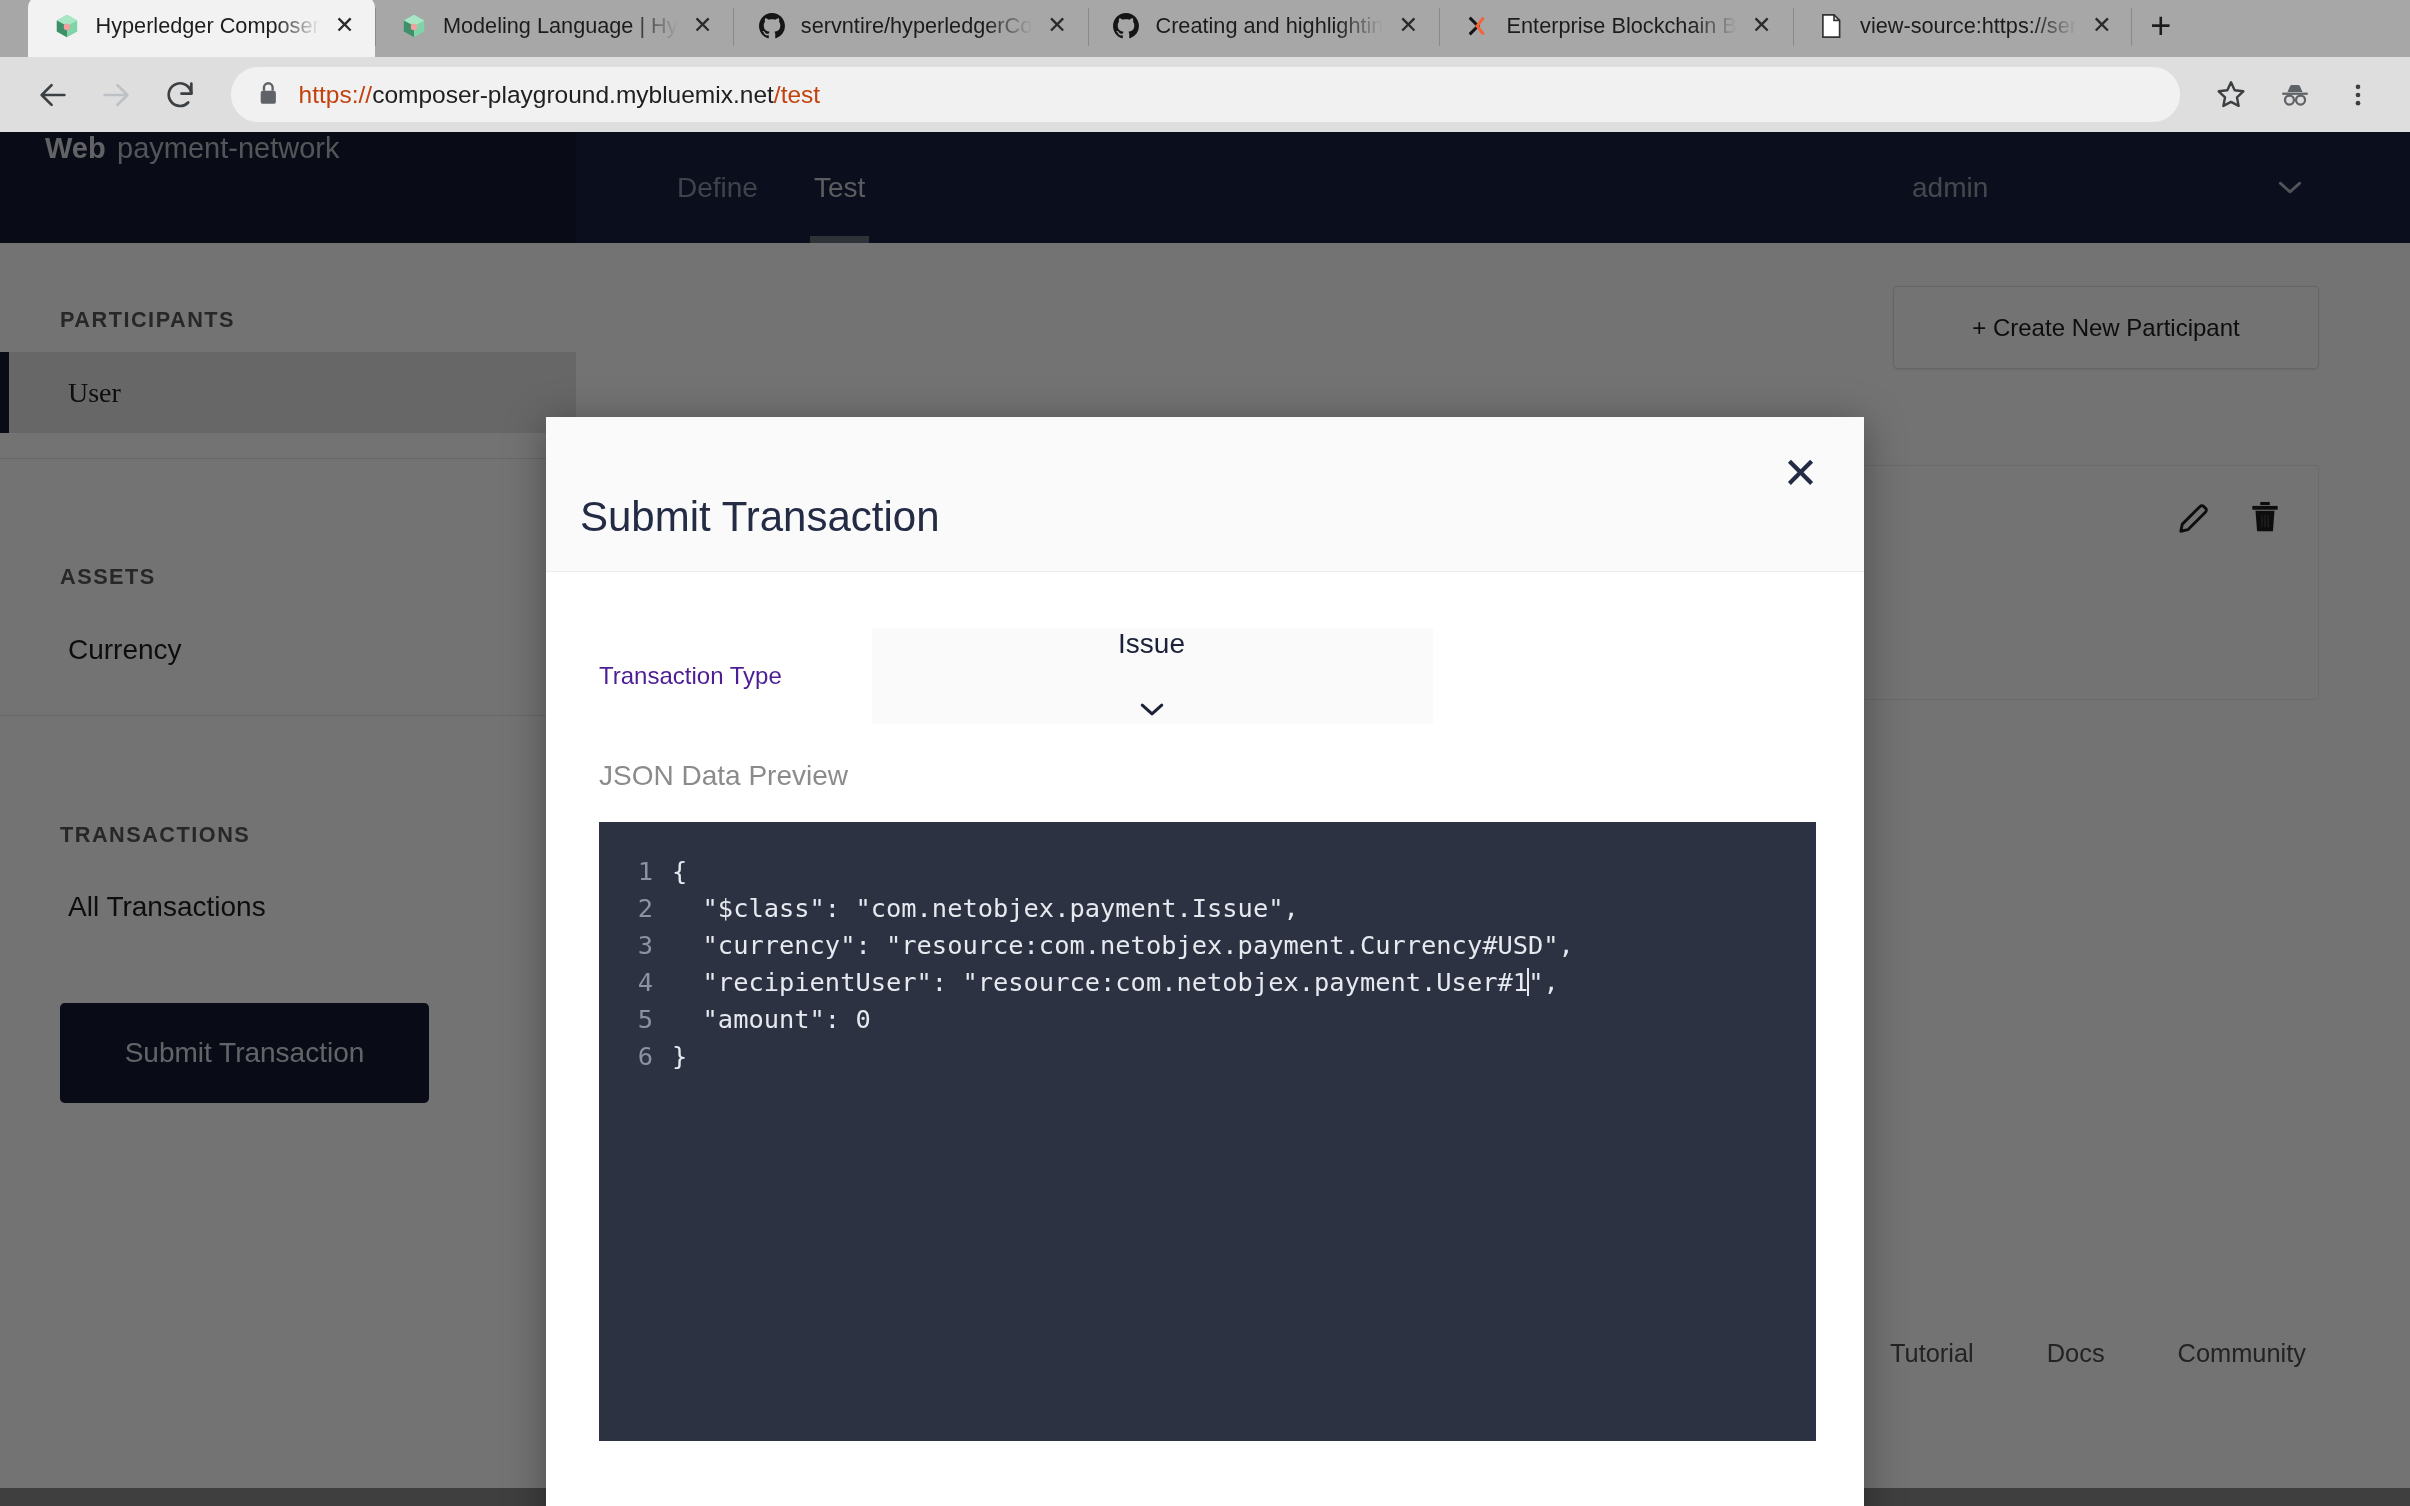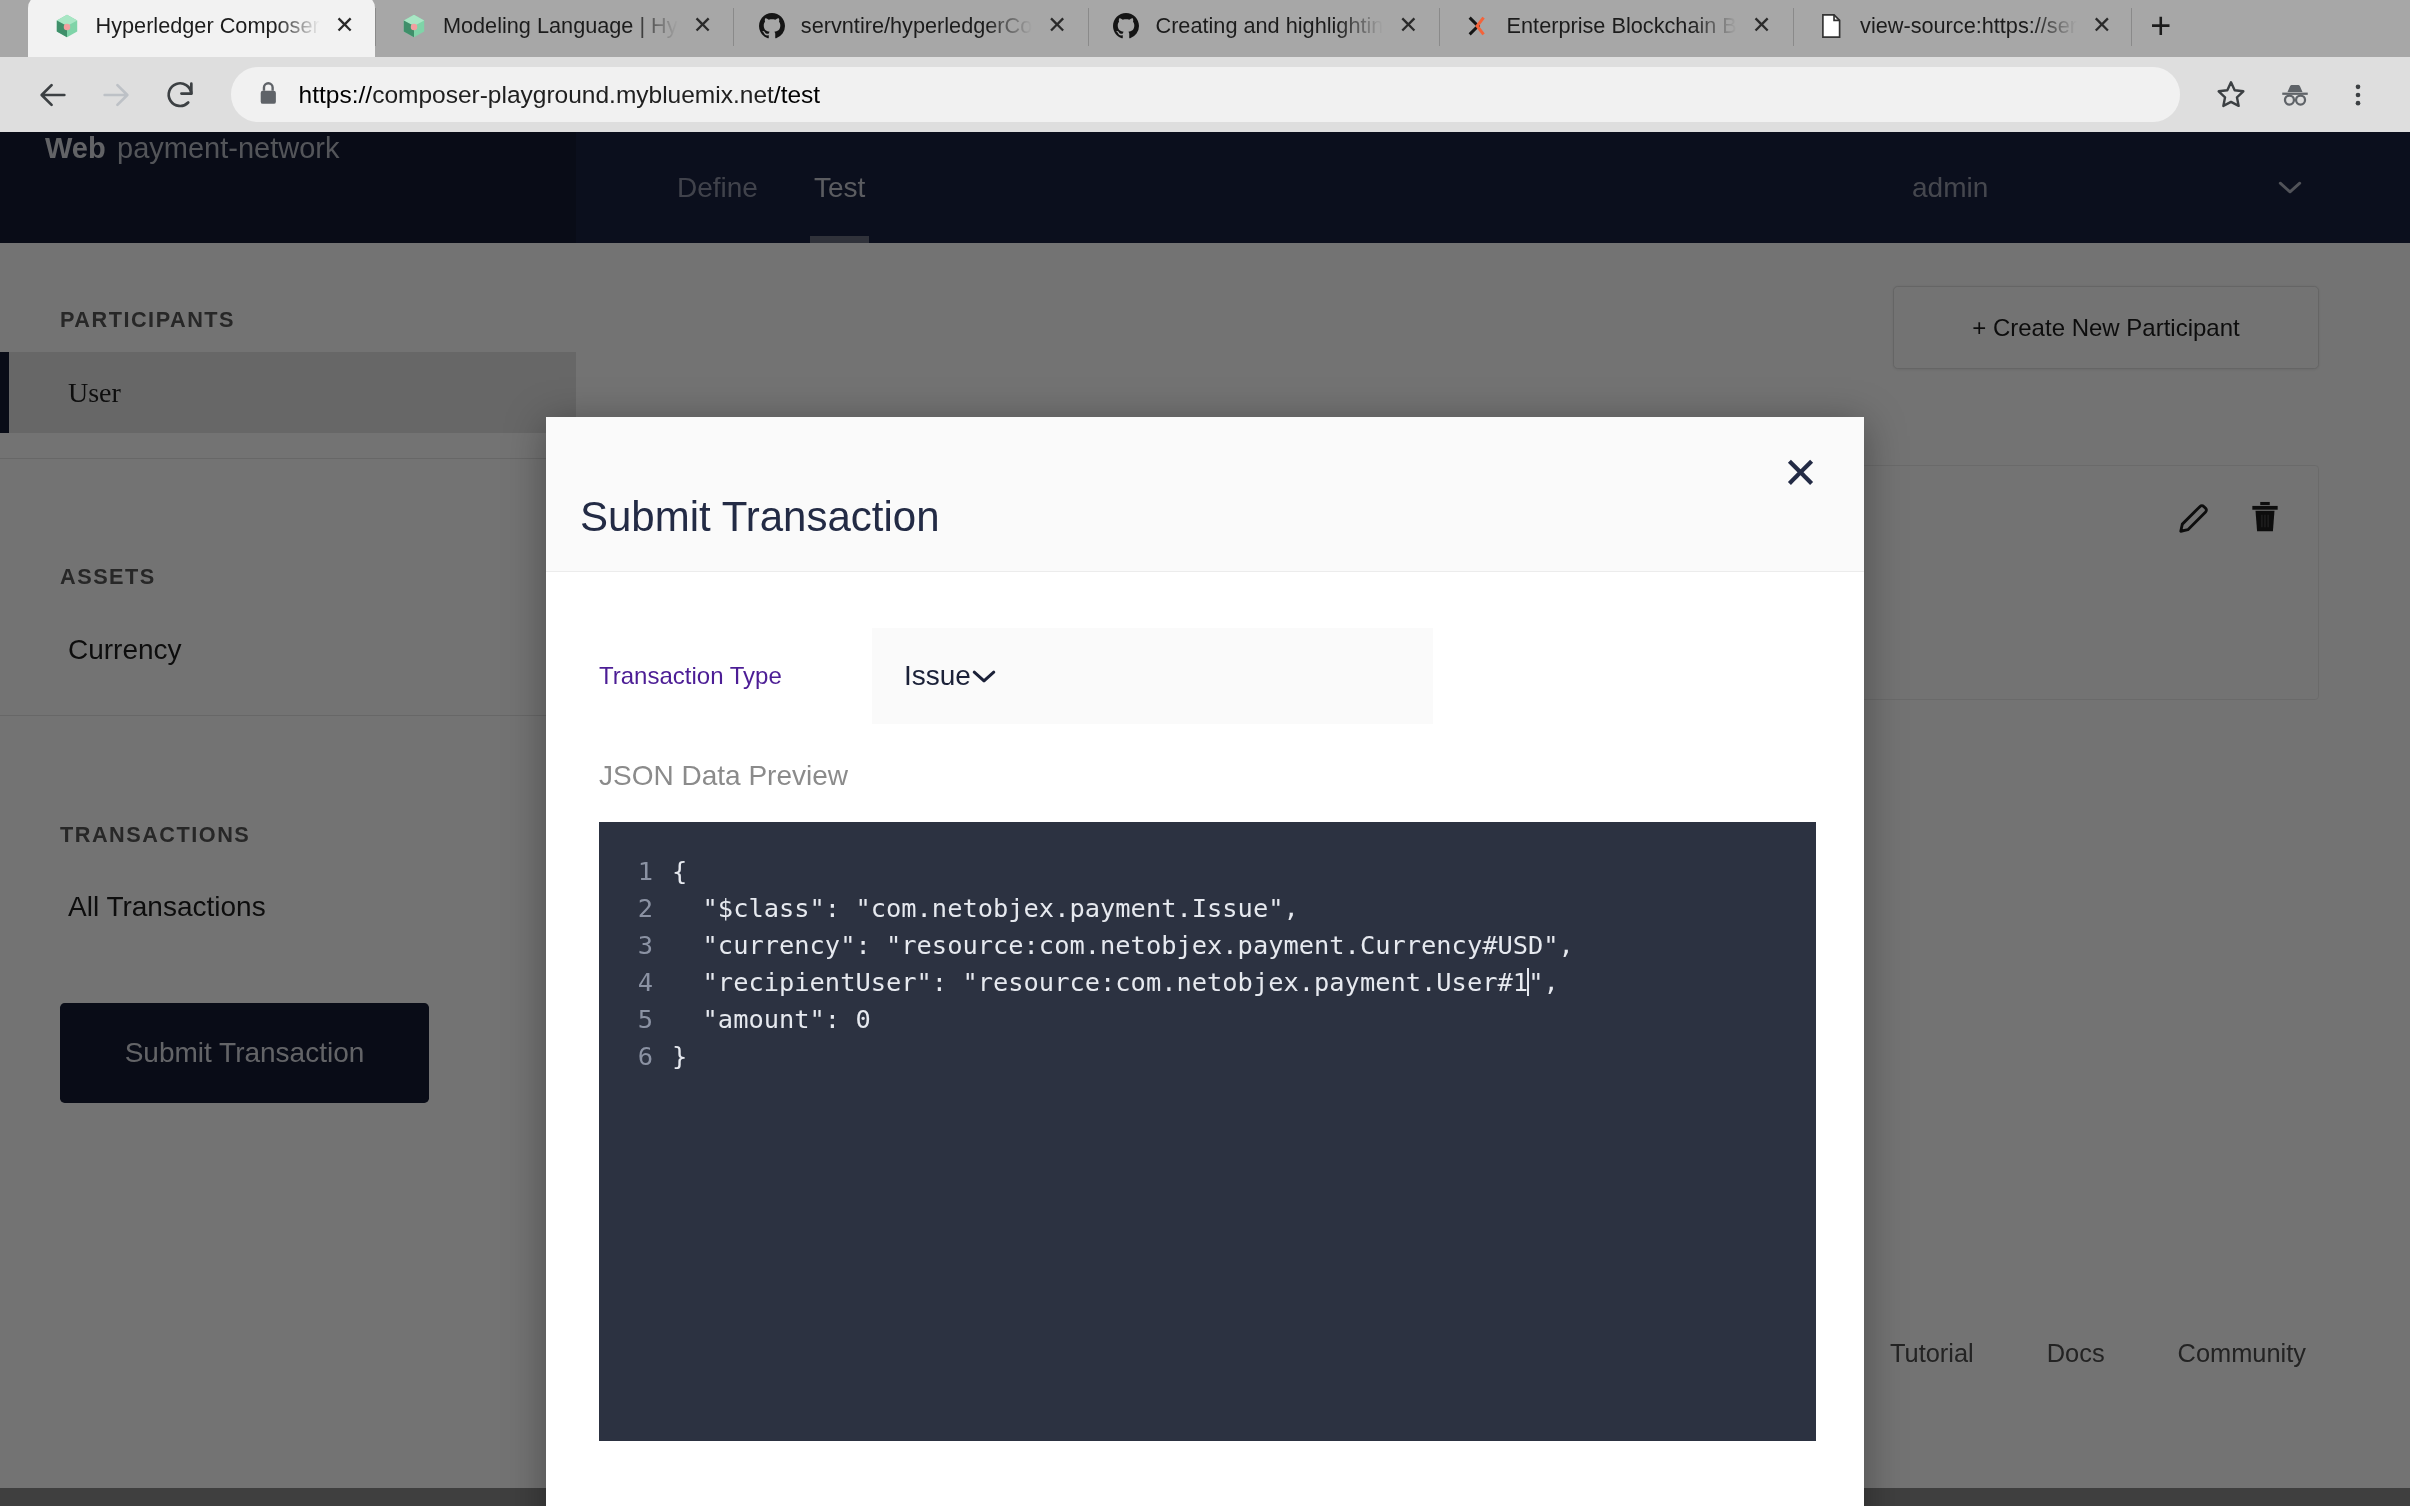--- a/index.html
+++ b/index.html
@@ -63,21 +63,21 @@
   .nav-btn {
     width: 60px; height: 60px; display: flex;
     align-items: center; justify-content: center;
   }
   .urlbar {
     flex: 1 1 auto; height: 55px; background: #f1f1f1;
     border-radius: 27px; display: flex; align-items: center;
     padding: 0 26px; gap: 19px; margin: 0 17px;
   }
   .url-text { font-size: 24.5px; color: #202020; white-space: nowrap; }
-  .url-text .dim { color: #000000; }
+  .url-text .dim { color: #c2410c; }
   .tb-icon {
     width: 60px; height: 60px; display: flex;
     align-items: center; justify-content: center;
   }
 
   
   .app { position: relative; width: 2411px; height: 1356px; background: #fff; }
 
   .app-header {
     height: 111px; background: #141b33; display: flex; align-items: stretch;
@@ -186,22 +186,23 @@
   }
   .modal-body { padding: 56px 53px 0 53px; flex: 1 1 auto; }
 
   .form-row { display: flex; align-items: flex-start; margin-bottom: 36px; }
   .form-label {
     width: 273px; font-size: 24px; color: #4c1d95;
     padding-top: 34px; flex: 0 0 273px;
   }
   .select-wrap {
     width: 561px; height: 96px; background: #fafafa;
-    display: flex; align-items: center; justify-content: flex-start;
+    display: flex; align-items: center; justify-content: space-between;
     padding: 0 34px 0 32px;
+    flex-direction: column;
   }
   .select-val { font-size: 28px; color: #1b2138; }
   .select-caret { font-size: 25.4px; color: #1b2138; }
 
   .preview-label {
     font-size: 28px; color: #8b8b8b; margin: 5.6px 0 30px 0;
   }
   .code-box {
     width: 1217px; height: 619px; background: #2c3241;
     padding: 30px 0 0 0; overflow: hidden;

